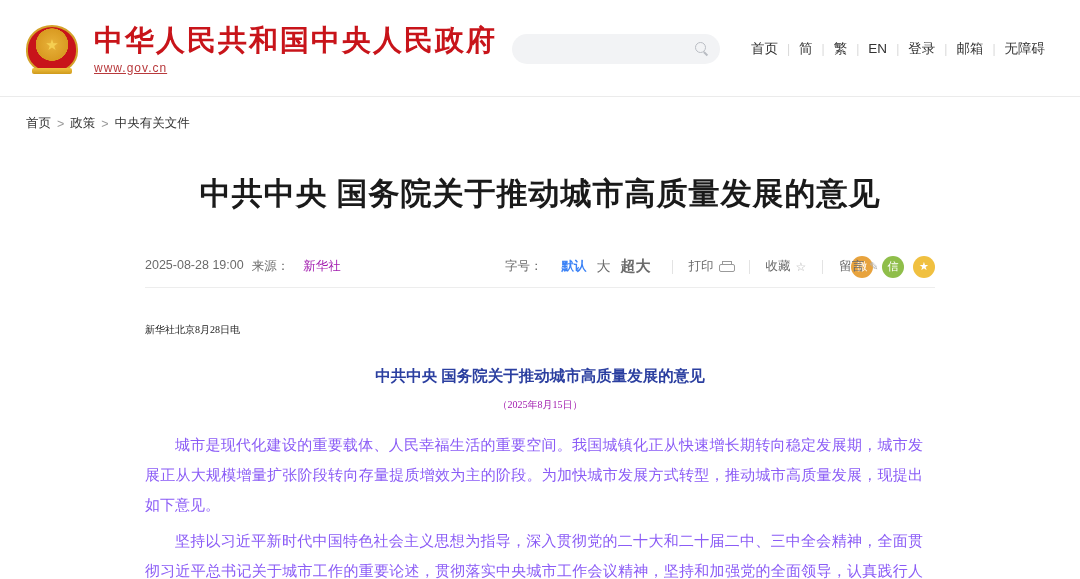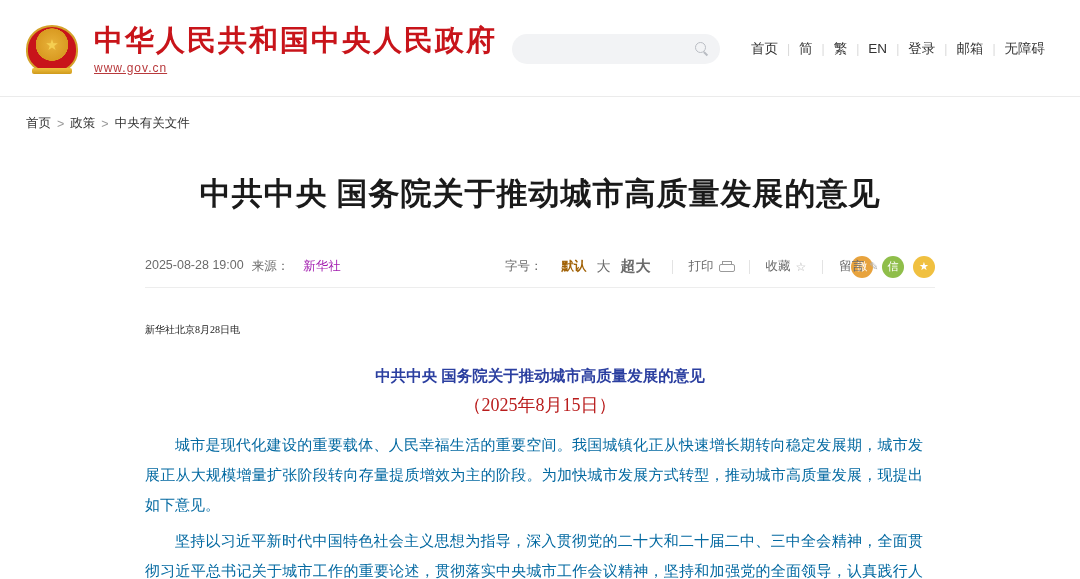--- a/index.html
+++ b/index.html
@@ -133,21 +133,21 @@
   }
   .meta-left { display: flex; align-items: flex-start; gap: 8px; }
   .meta-source { color: #a21caf; margin-left: 6px; }
   .meta-center {
     position: absolute; left: 360px;
     display: flex; align-items: center;
     gap: 0px;
   }
   .fs-label { color: #6b6b6b; margin-right: 14px; }
   .fs-opt { color: #6b6b6b; padding: 0 5px; }
-  .fs-opt.active { color: #a16207; font-weight: bold; }
+  .fs-opt.active { color: #3b82f6; font-weight: bold; }
   .fs-opt.big { font-size: 14px; }
   .fs-opt.bigger { font-size: 15px; font-weight: bold; }
   .vline { width: 1px; height: 14px; background: #e3e3e3; margin: 0 16px; }
   .meta-action { display: flex; align-items: center; gap: 5px; color: #6b6b6b; }
   .icon-printer {
     width: 14px; height: 12px; position: relative; display: inline-block;
   }
   .icon-printer::before {
     content:""; position:absolute; left:0; top:3px; width:14px; height:6px;
     border:1px solid #9a9a9a; border-radius:2px;
@@ -180,30 +180,30 @@
     text-align: center;
     color: #2b3fa0;
     font-family: "Liberation Serif", serif;
     font-weight: bold;
     font-size: 15.5px;
     line-height: 28px;
     margin: 0;
   }
   .center-date {
     text-align: center;
-    color: #b91c1c;
-    font-family: "Liberation Serif", serif;
-    font-size: 18px;
+    color: #a21caf;
+    font-family: "Liberation Serif", serif;
+    font-size: 10px;
     line-height: 30px;
     margin: 0 0 10px 0;
   }
   .para {
     font-family: "Liberation Serif", serif;
     font-size: 15px;
-    color: #0369a1;
+    color: #8b5cf6;
     line-height: 30px;
     margin: 0 12px 6px 0;
     text-indent: 2em;
     text-align: justify;
   }
   .section-head {
     font-family: "Liberation Serif", serif;
     font-size: 15px;
     font-weight: bold;
     color: #1a1a1a;

